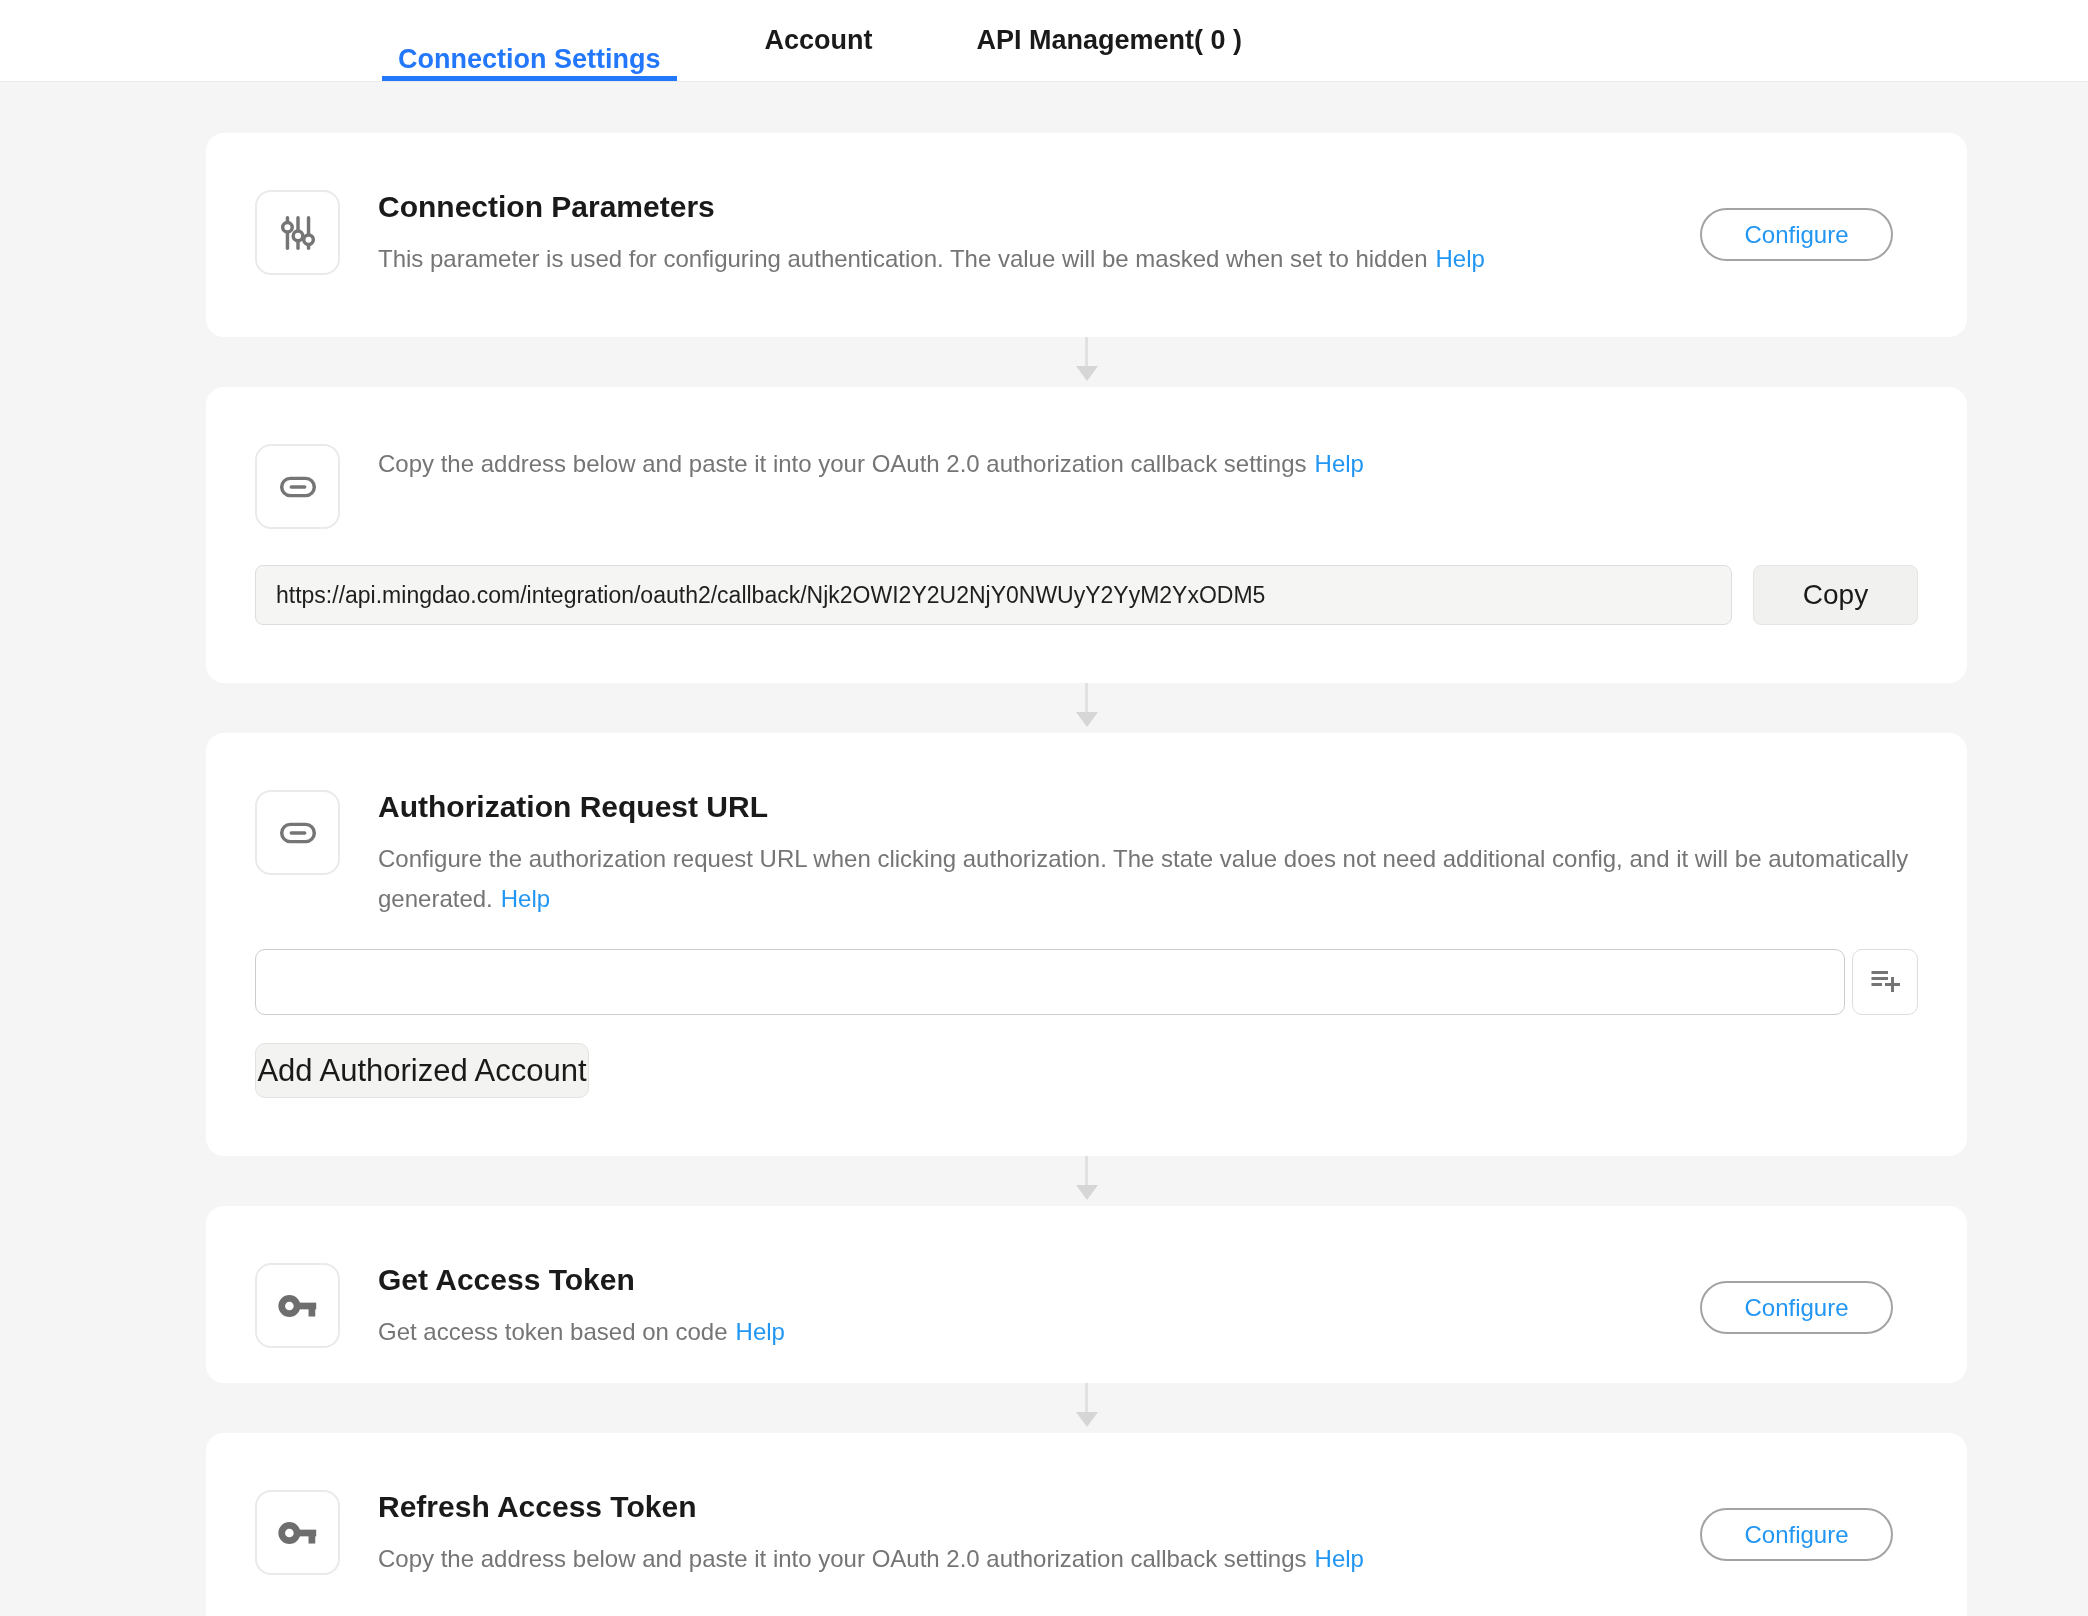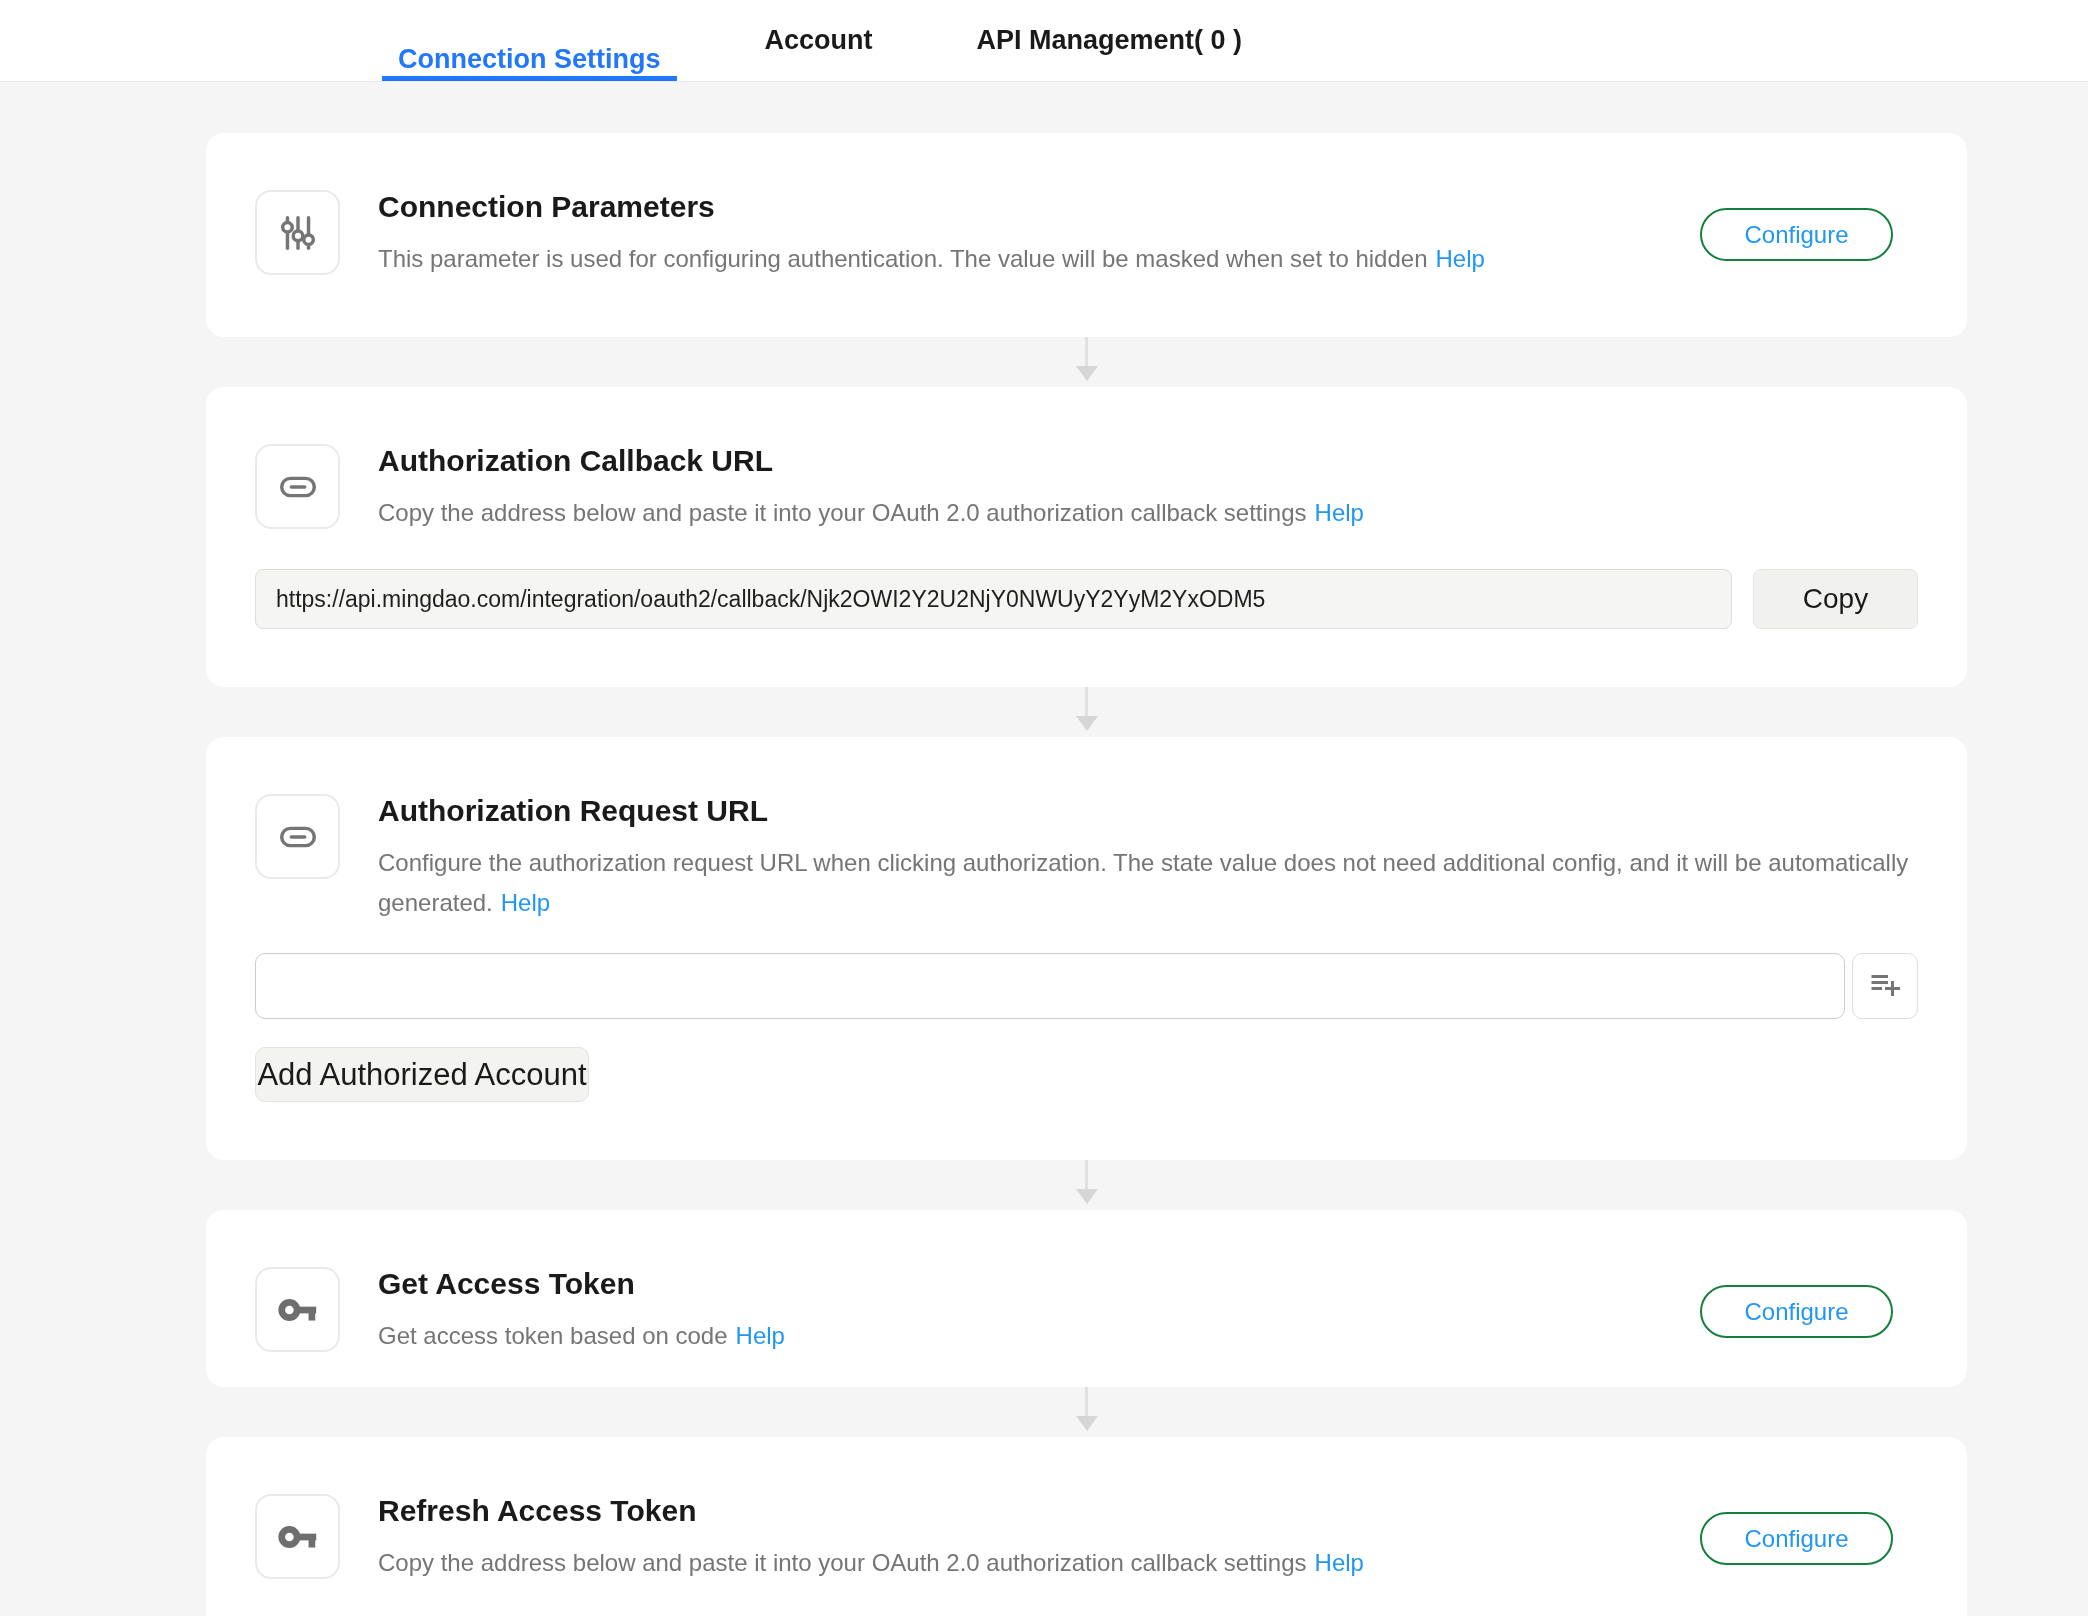--- a/index.html
+++ b/index.html
@@ -35,21 +35,21 @@
     margin-right:38px; background:#fff;
   }
   .card-text { flex:1; min-width:0; }
   .card-title { font-size:30px; font-weight:bold; color:#1a1a1a; line-height:34px; margin-bottom:15px; }
   .card-desc { font-size:24px; color:#757575; line-height:40px; }
   .help-link { color:#2196f3; text-decoration:none; margin-left:8px; cursor:pointer; }
 
   .configure-btn {
     margin-left:auto; margin-right:25px; align-self:center;
     width:193px; height:53px; flex:0 0 auto;
-    border:2px solid #15803d; border-radius:27px; background:#fff;
+    border:2px solid #a3a3a3; border-radius:27px; background:#fff;
     color:#2196f3; font-size:24px; font-family:inherit; cursor:pointer;
   }
 
   
   .url-row { display:flex; margin-top:36px;border-radius:17px; }
   .url-input {
     flex:1; height:60px; background:#f5f5f4; border:1px solid #dddddd;
     border-radius:8px; padding:0 20px; font-size:23px; color:#1f1f1f;
     font-family:inherit; outline:none;
   }
@@ -126,21 +126,20 @@
 
   <div class="card">
     <div class="card-header">
       <div class="icon-box">
         <svg viewBox="0 0 48 48" width="46" height="46" fill="none" stroke="#757575" stroke-width="3.6" stroke-linecap="round">
           <rect x="7" y="15" width="34" height="18" rx="9"></rect>
           <line x1="17" y1="24" x2="31" y2="24"></line>
         </svg>
       </div>
       <div class="card-text">
-        <div class="card-title">Authorization Callback URL</div>
         <p class="card-desc"><span>Copy the address below and paste it into your OAuth 2.0 authorization callback settings</span><a class="help-link">Help</a></p>
       </div>
     </div>
     <div class="url-row">
       <input class="url-input" readonly="" value="https://api.mingdao.com/integration/oauth2/callback/Njk2OWI2Y2U2NjY0NWUyY2YyM2YxODM5" style="">
       <button class="copy-btn">Copy</button>
     </div>
   </div>
 
   <div class="connector">

